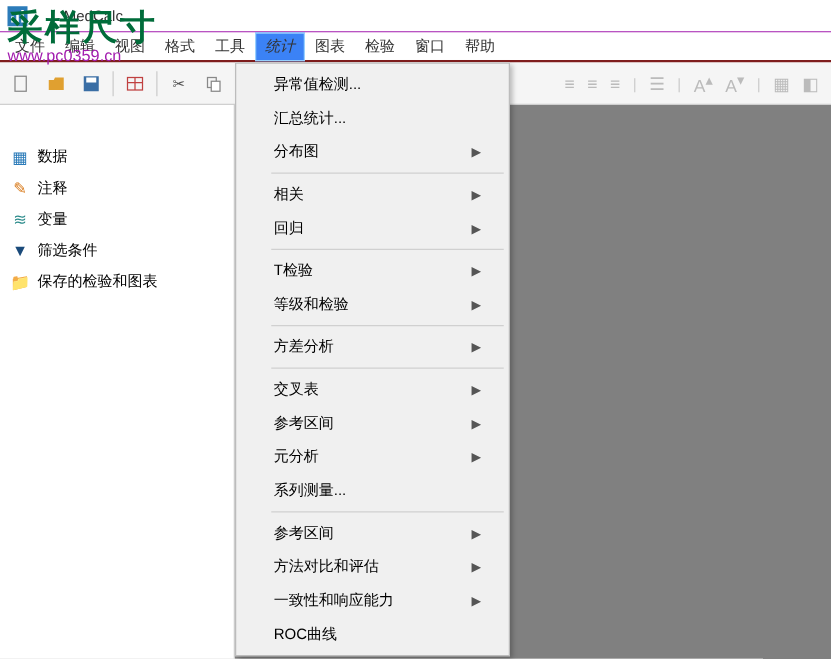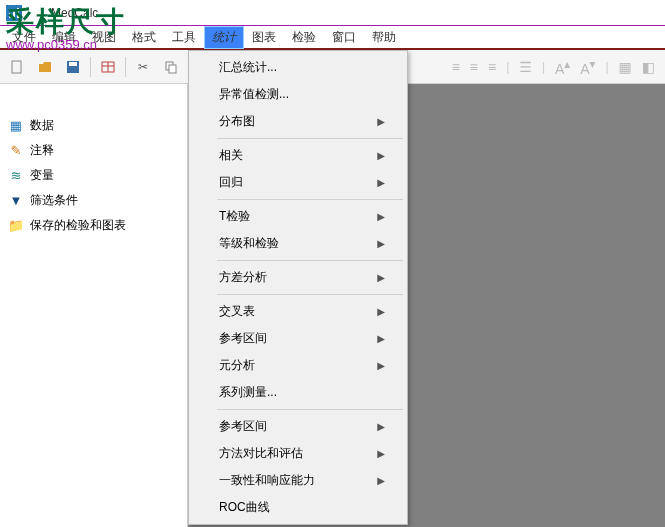--- a/index.html
+++ b/index.html
@@ -140,26 +140,26 @@
     <div class="node">
       <span class="ic ic-orange">📁</span>
       <span>保存的检验和图表</span>
     </div>
   </div>
   <div class="content"></div>
 </div>
 
 <div class="dropdown" id="dropdown">
     <div class="mi">
+      <span>异常值检测...</span>
+    </div>
+    <div class="mi">
       <span>汇总统计...</span>
     </div>
     <div class="mi">
-      <span>异常值检测...</span>
-    </div>
-    <div class="mi">
       <span>分布图</span>
       <span class="arrow">▶</span>
     </div>
     <div class="div"></div>
     <div class="mi">
       <span>相关</span>
       <span class="arrow">▶</span>
     </div>
     <div class="mi">
       <span>回归</span>

